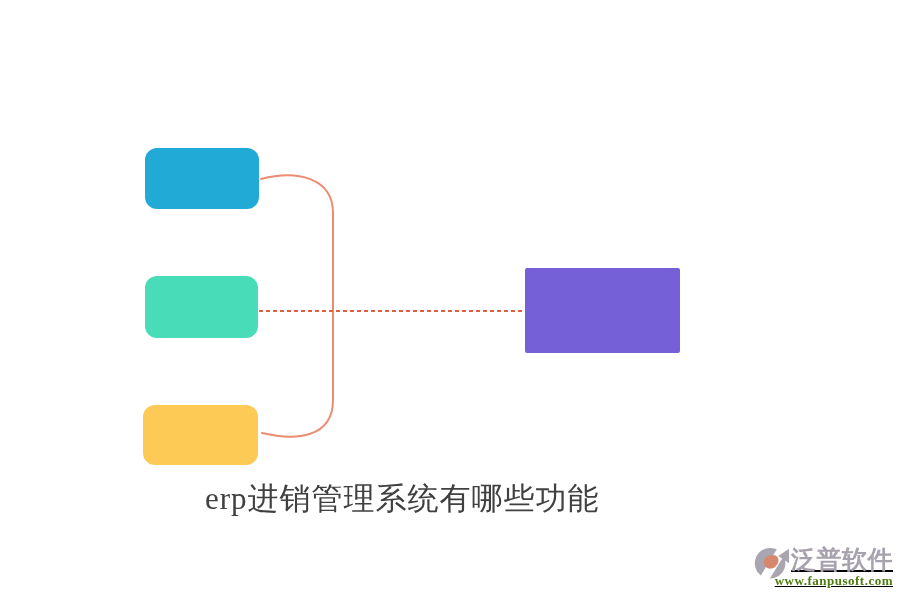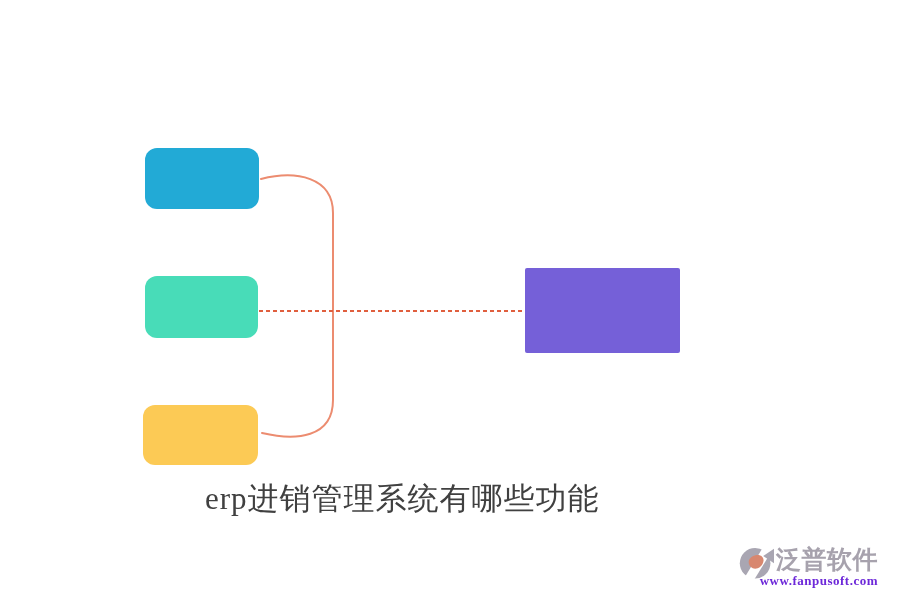--- a/index.html
+++ b/index.html
@@ -29,23 +29,24 @@
     width: 420px;
     font-family: "Liberation Serif", "DejaVu Serif", serif;
     font-size: 31px;
     line-height: 34px;
     letter-spacing: 1px;
     color: #404040;
     white-space: nowrap;
   }
   .watermark {
     position: absolute;
-    right: 22px;
+    right: 7px;
     top: 545px;
     width: 142px;
+    text-decoration: underline;
   }
   .wm-row {
     display: flex;
     align-items: flex-start;
     justify-content: flex-end;
   }
   .wm-icon {
     width: 36px;
     height: 40px;
     margin-right: 2px;
@@ -58,21 +59,21 @@
     letter-spacing: 0.5px;
     color: #a7a2ad;
     white-space: nowrap;
   }
   .wm-url {
     margin-top: -12px;
     text-align: right;
     font-family: "Liberation Serif", "DejaVu Serif", serif;
     font-size: 13px;
     font-weight: bold;
-    color: #6d28d9;
+    color: #4d7c0f;
     letter-spacing: 0.5px;
   }
 </style>
 </head>
 <body>
 
 <div class="stage">
 
   <svg class="diagram-svg" viewBox="0 0 900 600" xmlns="http://www.w3.org/2000/svg">
 

